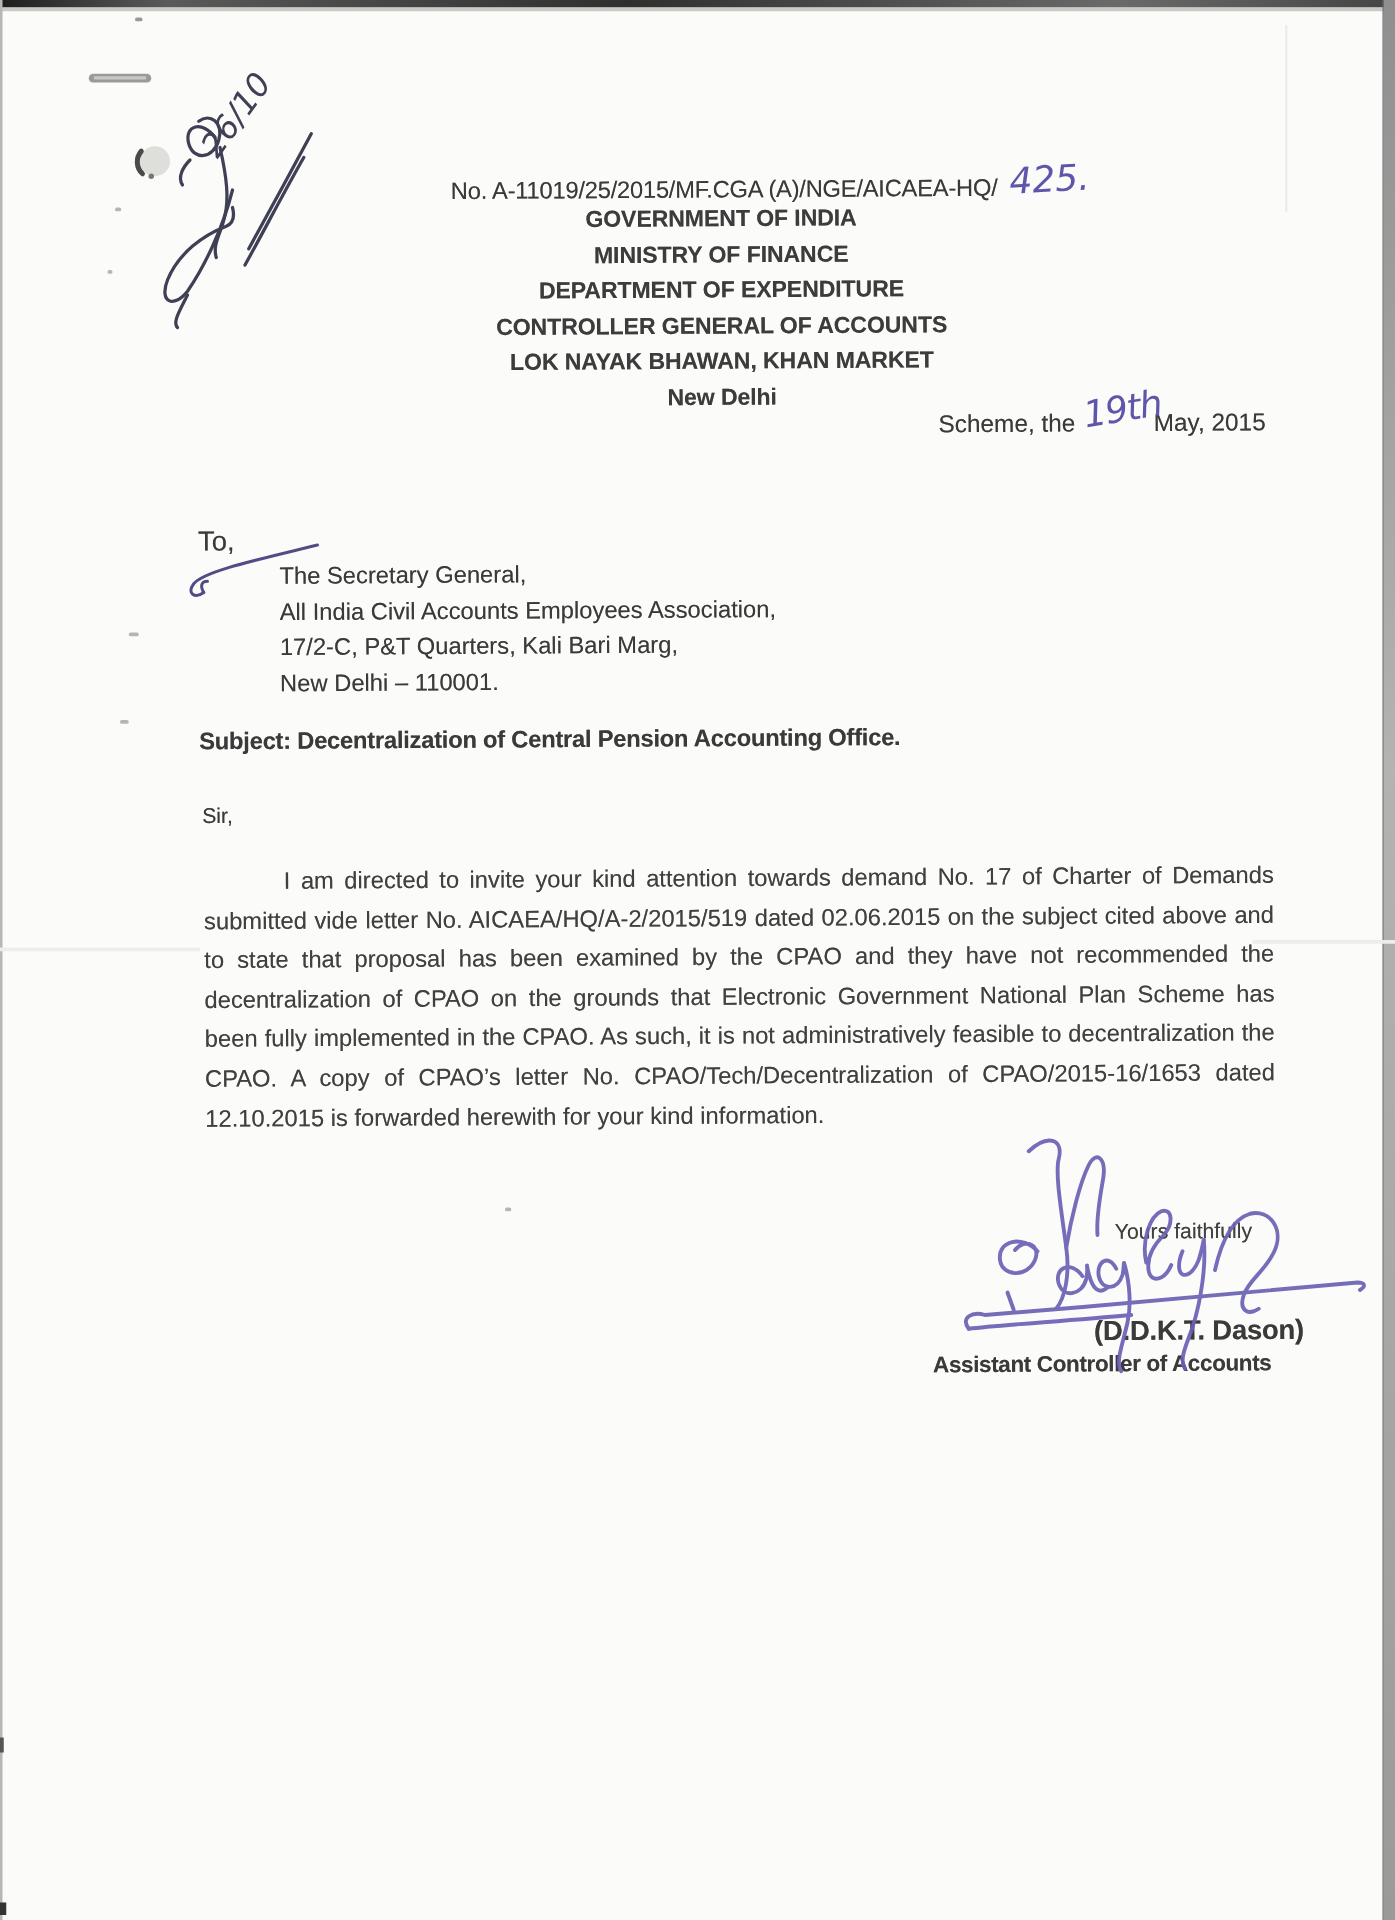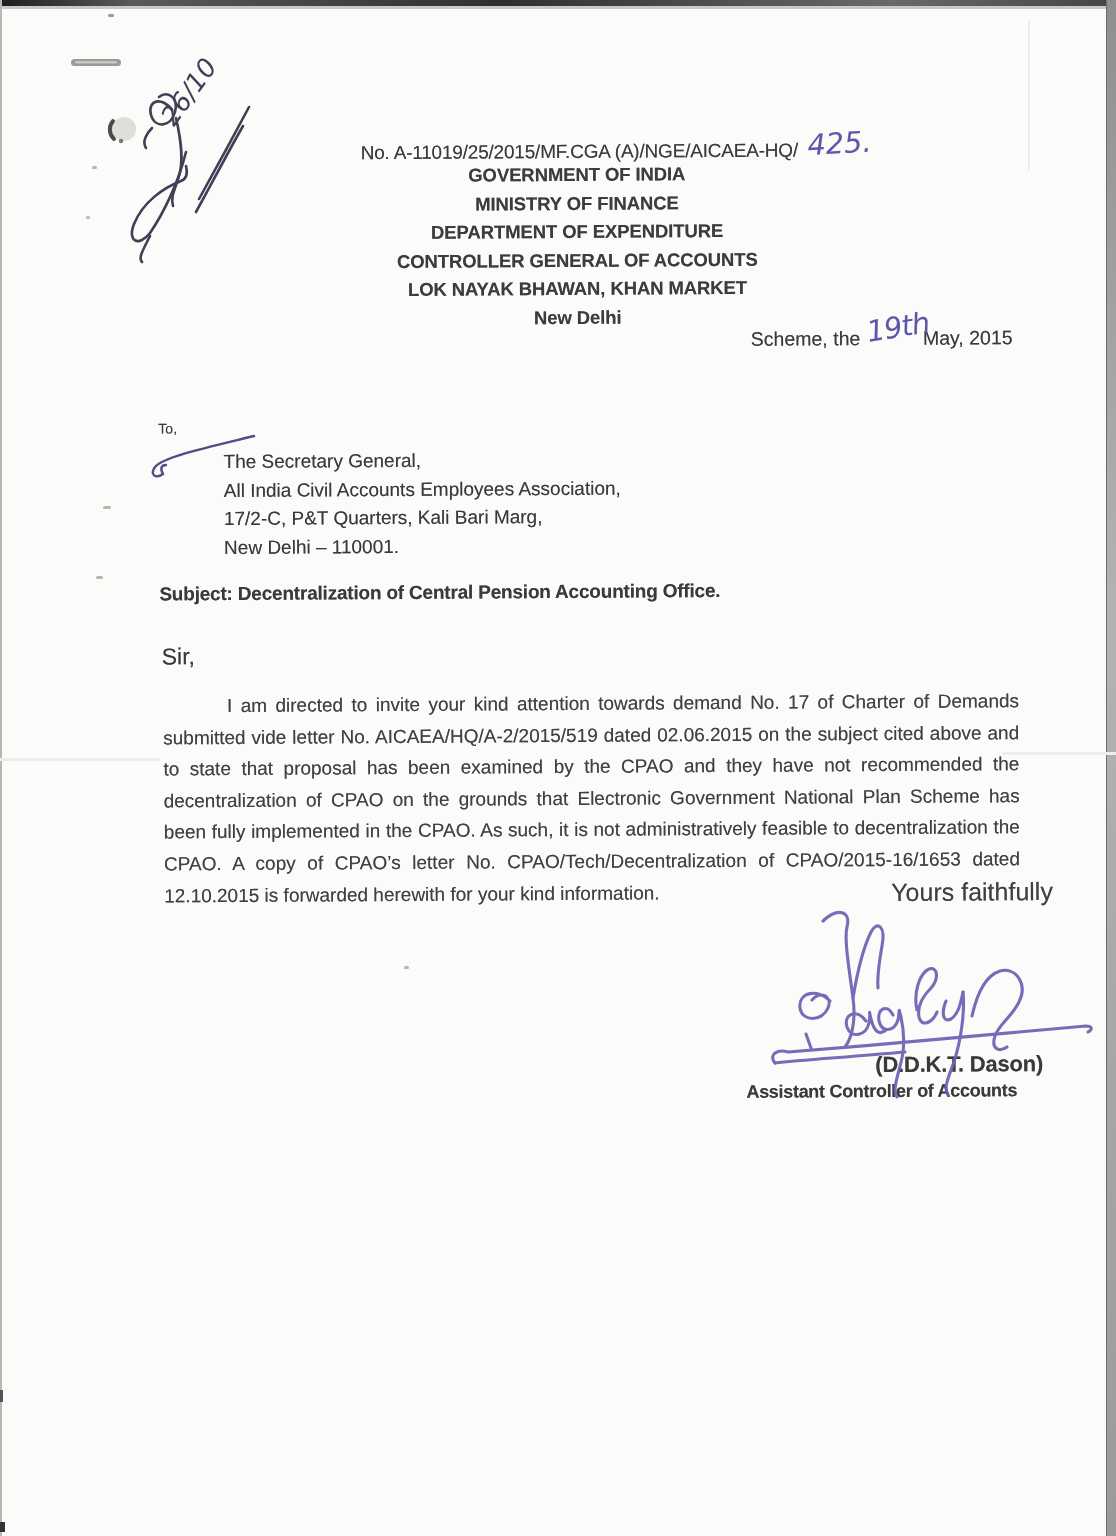--- a/index.html
+++ b/index.html
@@ -20,29 +20,29 @@
   
   .content{position:absolute;left:0;top:0;width:1116px;height:1536px;
            transform:rotate(-0.35deg);transform-origin:560px 700px;}
   .printed{position:absolute;white-space:nowrap;text-shadow:0 0 0.4px rgba(58,58,58,.55);}
   
   .ref-line{left:364px;top:131px;font-size:19px;letter-spacing:-0.2px;}
   .org-header{position:absolute;left:162px;top:161px;width:836px;text-align:center;
               font-weight:bold;font-size:18.5px;letter-spacing:-0.1px;color:#3c3c3c;
               line-height:28.6px;text-shadow:0 0 0.4px rgba(58,58,58,.55);}
   .date-line{left:753px;top:320px;font-size:19.5px;}
-  .to-label{left:160px;top:418px;font-size:14px;}
+  .to-label{left:160px;top:418px;font-size:22px;}
   .address{position:absolute;left:225px;top:446px;font-size:19px;line-height:28.6px;
            text-shadow:0 0 0.4px rgba(58,58,58,.55);white-space:nowrap;}
   .subject{left:160px;top:581px;font-size:19px;letter-spacing:-0.2px;font-weight:bold;}
-  .salutation{left:162px;top:641px;font-size:23px;}
+  .salutation{left:162px;top:641px;font-size:17px;}
   .body-par{position:absolute;left:163px;top:688px;width:856px;font-size:19px;line-height:31.6px;
             text-align:justify;text-align-last:left;text-indent:64px;margin:0;
             text-shadow:0 0 0.4px rgba(58,58,58,.55);color:#404040;}
-  .valediction{left:890px;top:880px;font-size:25px;color:#404040;}
+  .valediction{left:890px;top:978px;font-size:17px;color:#404040;}
   .sig-name{left:873px;top:1054px;font-size:22px;letter-spacing:-0.2px;font-weight:bold;}
   .sig-title{left:744px;top:1083px;font-size:18px;letter-spacing:-0.3px;font-weight:bold;}
   
   .hw{font-family:"DejaVu Sans", sans-serif;font-style:italic;color:#5d56aa;text-shadow:none;}
   .hw-ref{display:inline-block;font-size:29px;margin-left:10px;transform:rotate(-3deg) translateY(-3px);}
   .hw-day{display:inline-block;font-size:29px;margin:0 0 0 8px;transform:rotate(-9deg) translateY(-8px);
           margin-right:-8px;letter-spacing:-1px;}
   svg{position:absolute;left:0;top:0;overflow:visible;}
 </style>
 </head>

